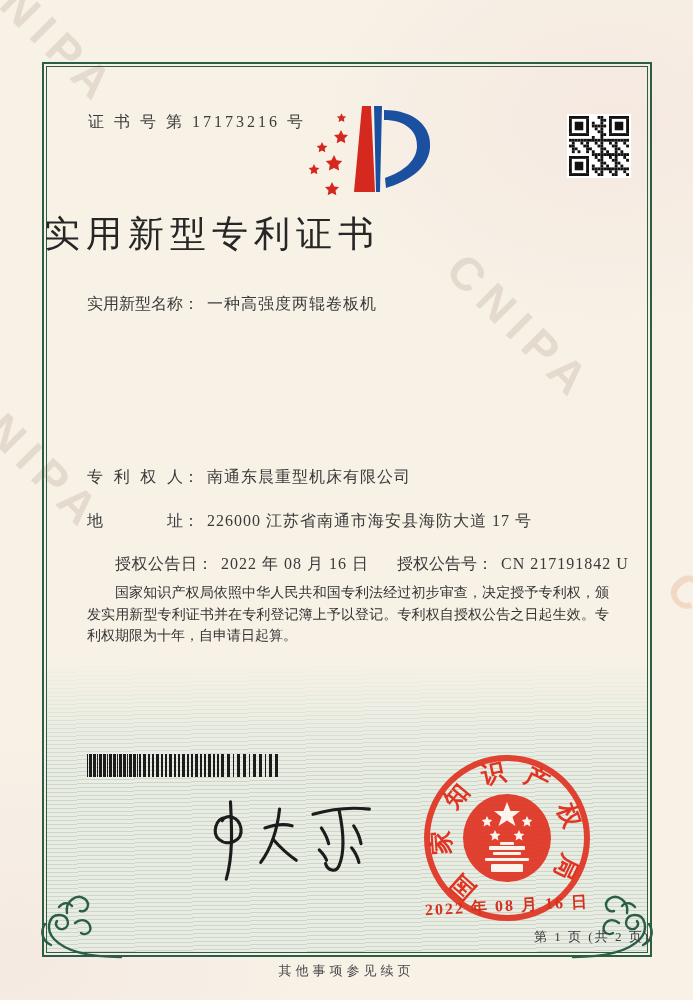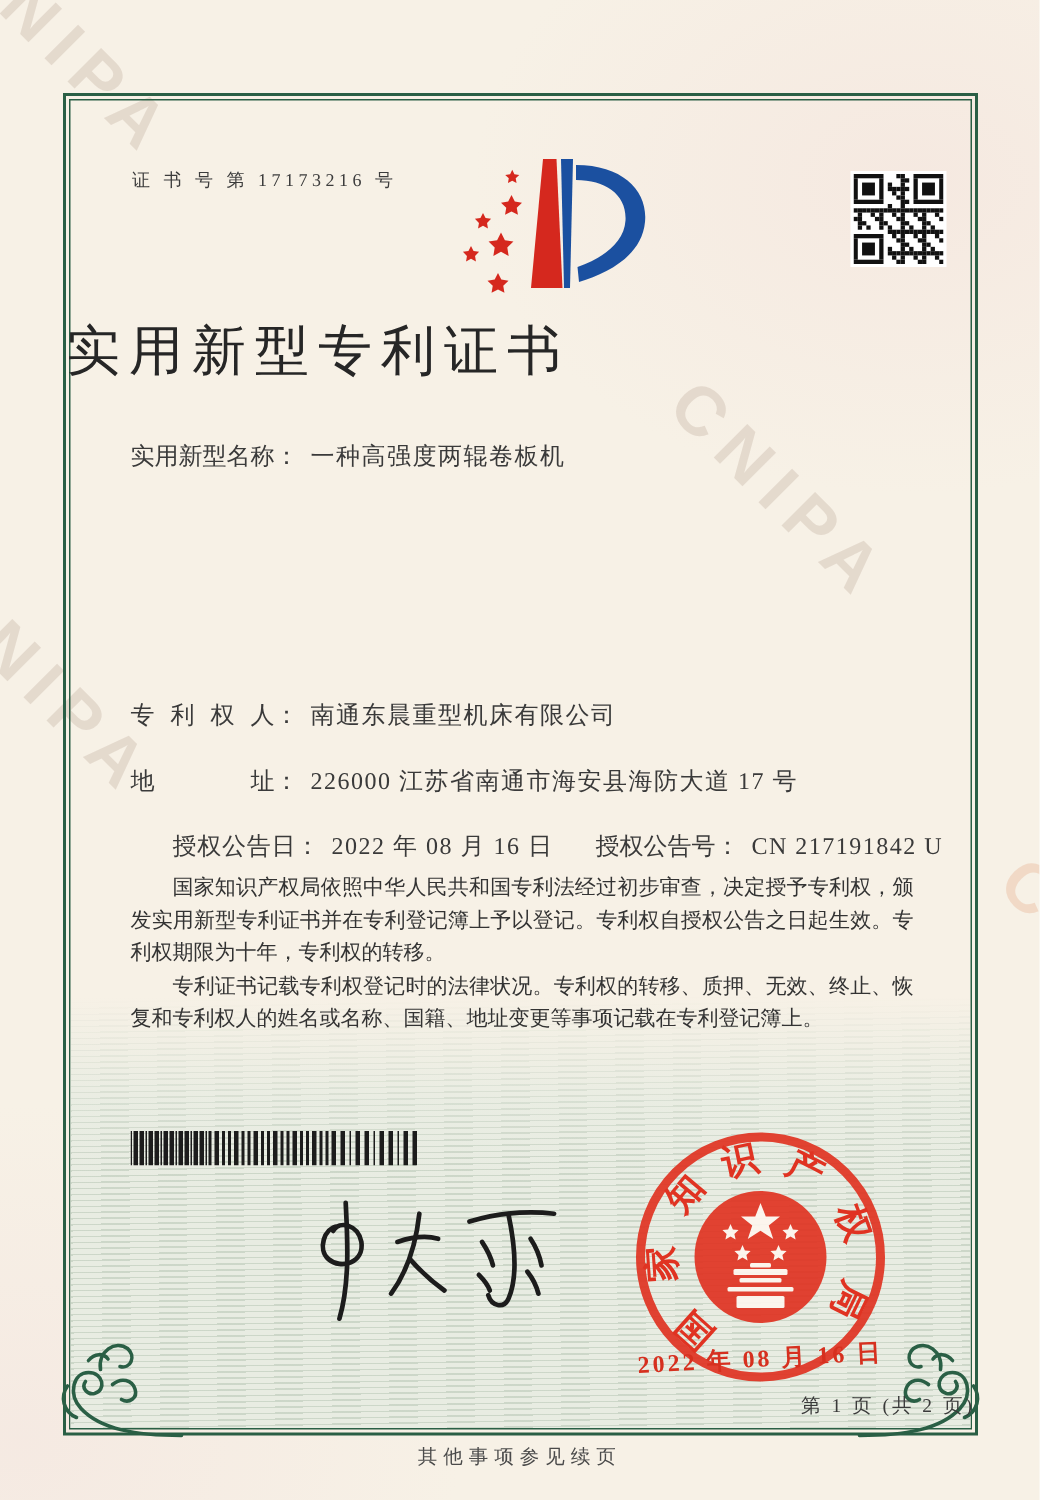--- a/index.html
+++ b/index.html
@@ -21,21 +21,21 @@
          background:linear-gradient(180deg, rgba(231,236,226,0) 0, rgba(231,236,226,.85) 70px, #e8ece2 130px);}
   .green-zone::after{content:"";position:absolute;inset:0;
          background:repeating-linear-gradient(179deg, rgba(150,172,150,.33) 0 1px, rgba(0,0,0,0) 1px 4px);
          -webkit-mask-image:linear-gradient(180deg, transparent 0, #000 110px);
          mask-image:linear-gradient(180deg, transparent 0, #000 110px);}
   .corner{position:absolute;width:86px;height:76px;bottom:-12px;}
   .corner path{fill:none;stroke:#2a5f45;stroke-width:2.4;stroke-linecap:round;}
   .corner.left{left:-7px;}
   .corner.right{right:-7px;transform:scaleX(-1);}
   
-  .cert-no{position:absolute;left:44px;top:48px;font-size:12px;color:#3c3c3c;letter-spacing:3px;}
+  .cert-no{position:absolute;left:44px;top:48px;font-size:16px;color:#3c3c3c;letter-spacing:3px;}
   .logo{position:absolute;left:248px;top:36px;width:152px;height:104px;}
   .qr{position:absolute;left:523px;top:50px;width:60px;height:60px;background:#fff;padding:2px;}
   .title{position:absolute;left:0;top:146px;width:100%;
          font-size:36px;font-weight:400;letter-spacing:6px;color:#262626;}
   
   .frow{position:absolute;left:43px;font-size:16px;color:#3a3a3a;white-space:nowrap;}
   .flabel{display:inline-block;width:96px;text-align:justify;text-align-last:justify;vertical-align:top;}
   .fcolon{display:inline-block;margin-right:8px;}
   .fvalue{letter-spacing:1px;}
   .grant-row{display:flex;align-items:baseline;}
@@ -269,22 +269,21 @@
       <span class="glabel">授权公告日</span>
         <span class="fcolon">：</span>
         <span class="fvalue">2022 年 08 月 16 日</span>
       <span class="gsep"></span>
       <span>授权公告号</span>
         <span class="fcolon">：</span>
         <span class="fvalue">CN 217191842 U</span>
     </div>
 
     <div class="paras">
-      <p>国家知识产权局依照中华人民共和国专利法经过初步审查，决定授予专利权，颁发实用新型专利证书并在专利登记簿上予以登记。专利权自授权公告之日起生效。专利权期限为十年，专利权的转移。</p>
-      <p>专利证书记载专利权登记时的法律状况。专利权的转移、质押、无效、终止、恢复和专利权人的姓名或名称、国籍、地址变更等事项记载在专利登记簿上。</p>
+      <p>国家知识产权局依照中华人民共和国专利法经过初步审查，决定授予专利权，颁发实用新型专利证书并在专利登记簿上予以登记。专利权自授权公告之日起生效。专利权期限为十年，自申请日起算。</p>
     </div>
 
     <svg class="barcode" viewBox="0 0 198 23" preserveAspectRatio="none" id="barcode-svg">
         <rect x="0" y="0" width="1" height="23" fill="#1c1c1c"></rect>
         <rect x="2" y="0" width="3" height="23" fill="#1c1c1c"></rect>
         <rect x="6" y="0" width="3" height="23" fill="#1c1c1c"></rect>
         <rect x="10" y="0" width="1" height="23" fill="#1c1c1c"></rect>
         <rect x="12" y="0" width="3" height="23" fill="#1c1c1c"></rect>
         <rect x="16" y="0" width="3" height="23" fill="#1c1c1c"></rect>
         <rect x="20" y="0" width="1" height="23" fill="#1c1c1c"></rect>

